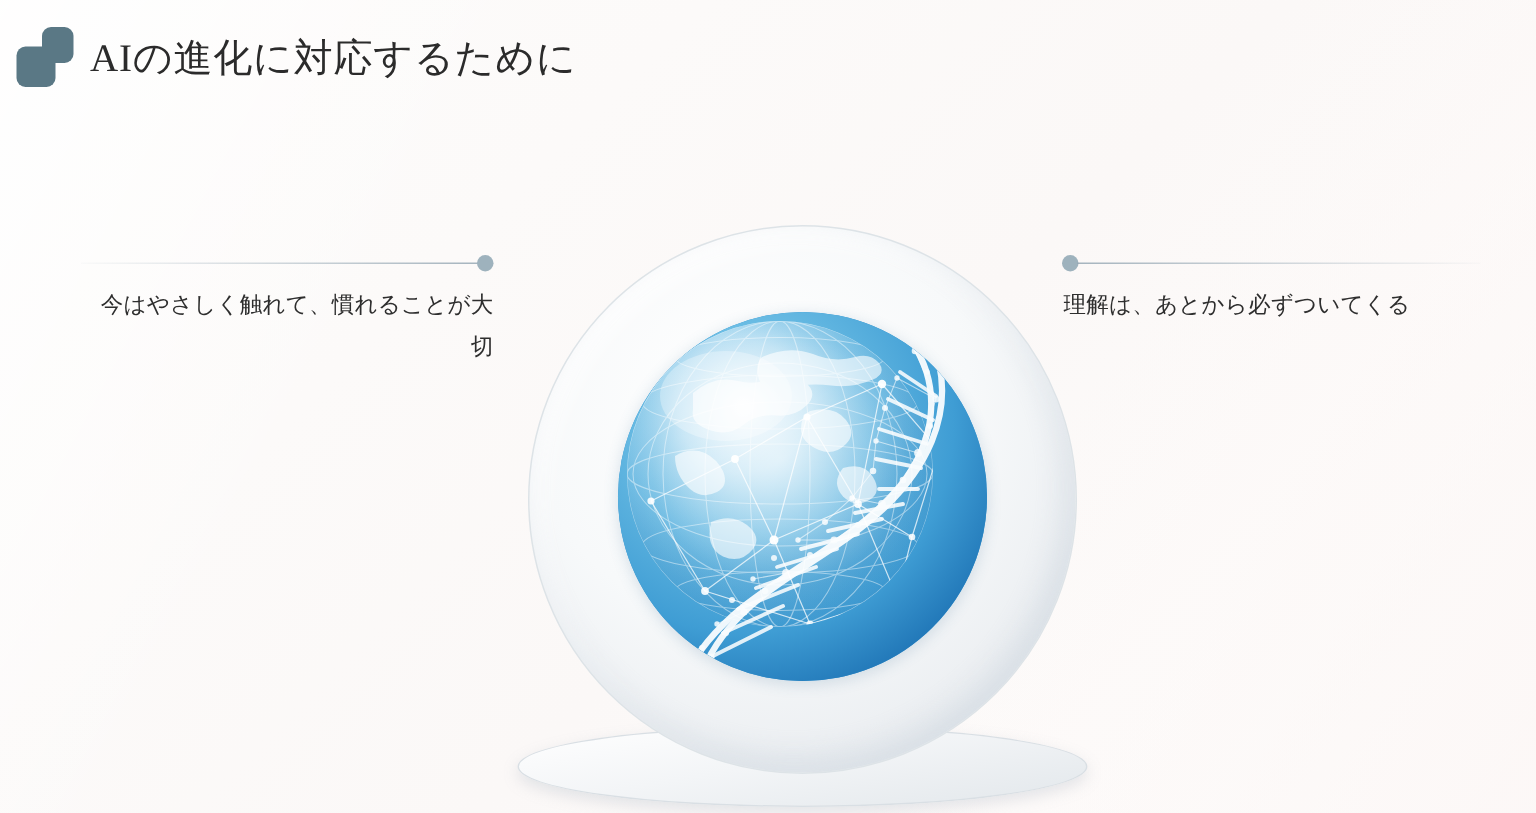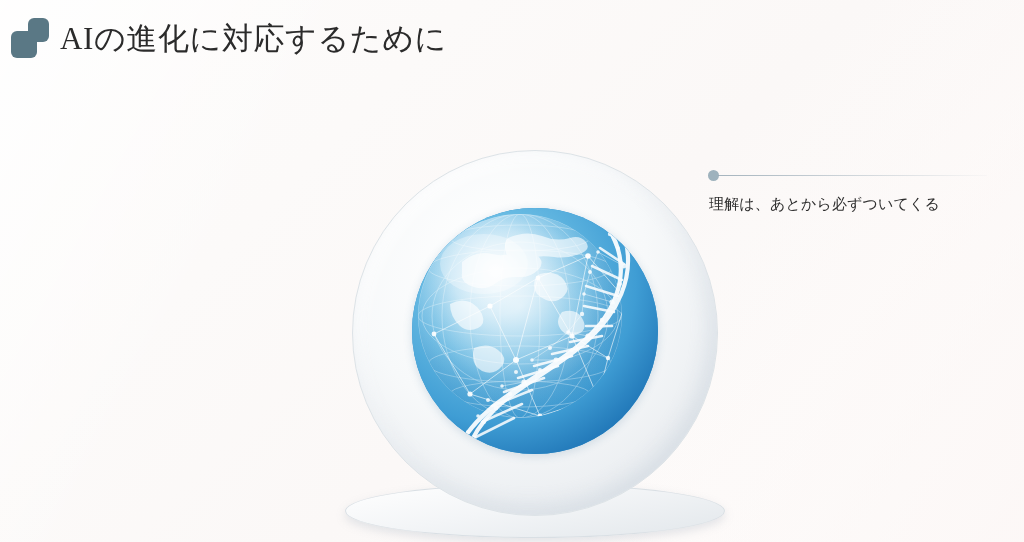--- a/index.html
+++ b/index.html
@@ -67,21 +67,21 @@
     width: 21px;
     height: 24px;
     border-radius: 6px 6px 6px 0;
   }
 
   .page-title {
     position: absolute;
     left: 60px;
     top: 17px;
     font-family: "Liberation Serif", "DejaVu Serif", serif;
-    font-size: 31px;
+    font-size: 26px;
     line-height: 44px;
     letter-spacing: 0.02em;
     color: #2b2b2b;
     white-space: nowrap;
   }
 
   
   .callout {
     position: absolute;
     top: 170px;
@@ -206,20 +206,27 @@
   <div class="header" data-interactable="false">
 
     <div class="logo-mark" data-interactable="false">
       <div class="logo-sq a" data-interactable="false"></div>
       <div class="logo-sq b" data-interactable="false"></div>
     </div>
 
     <div class="page-title" data-interactable="false">AIの進化に対応するために</div>
   </div>
 
+  <div class="callout" id="callout-left" data-interactable="false">
+    <div class="rule" data-interactable="false">
+      <div class="line" data-interactable="false"></div>
+      <div class="dot" data-interactable="false"></div>
+    </div>
+    <div class="text" data-interactable="false">今はやさしく触れて、慣れることが大切</div>
+  </div>
 
   <div class="callout" id="callout-right" data-interactable="false">
     <div class="rule" data-interactable="false">
       <div class="dot" data-interactable="false"></div>
       <div class="line" data-interactable="false"></div>
     </div>
     <div class="text" data-interactable="false">理解は、あとから必ずついてくる</div>
   </div>
 
   <div class="visual" data-interactable="false">

